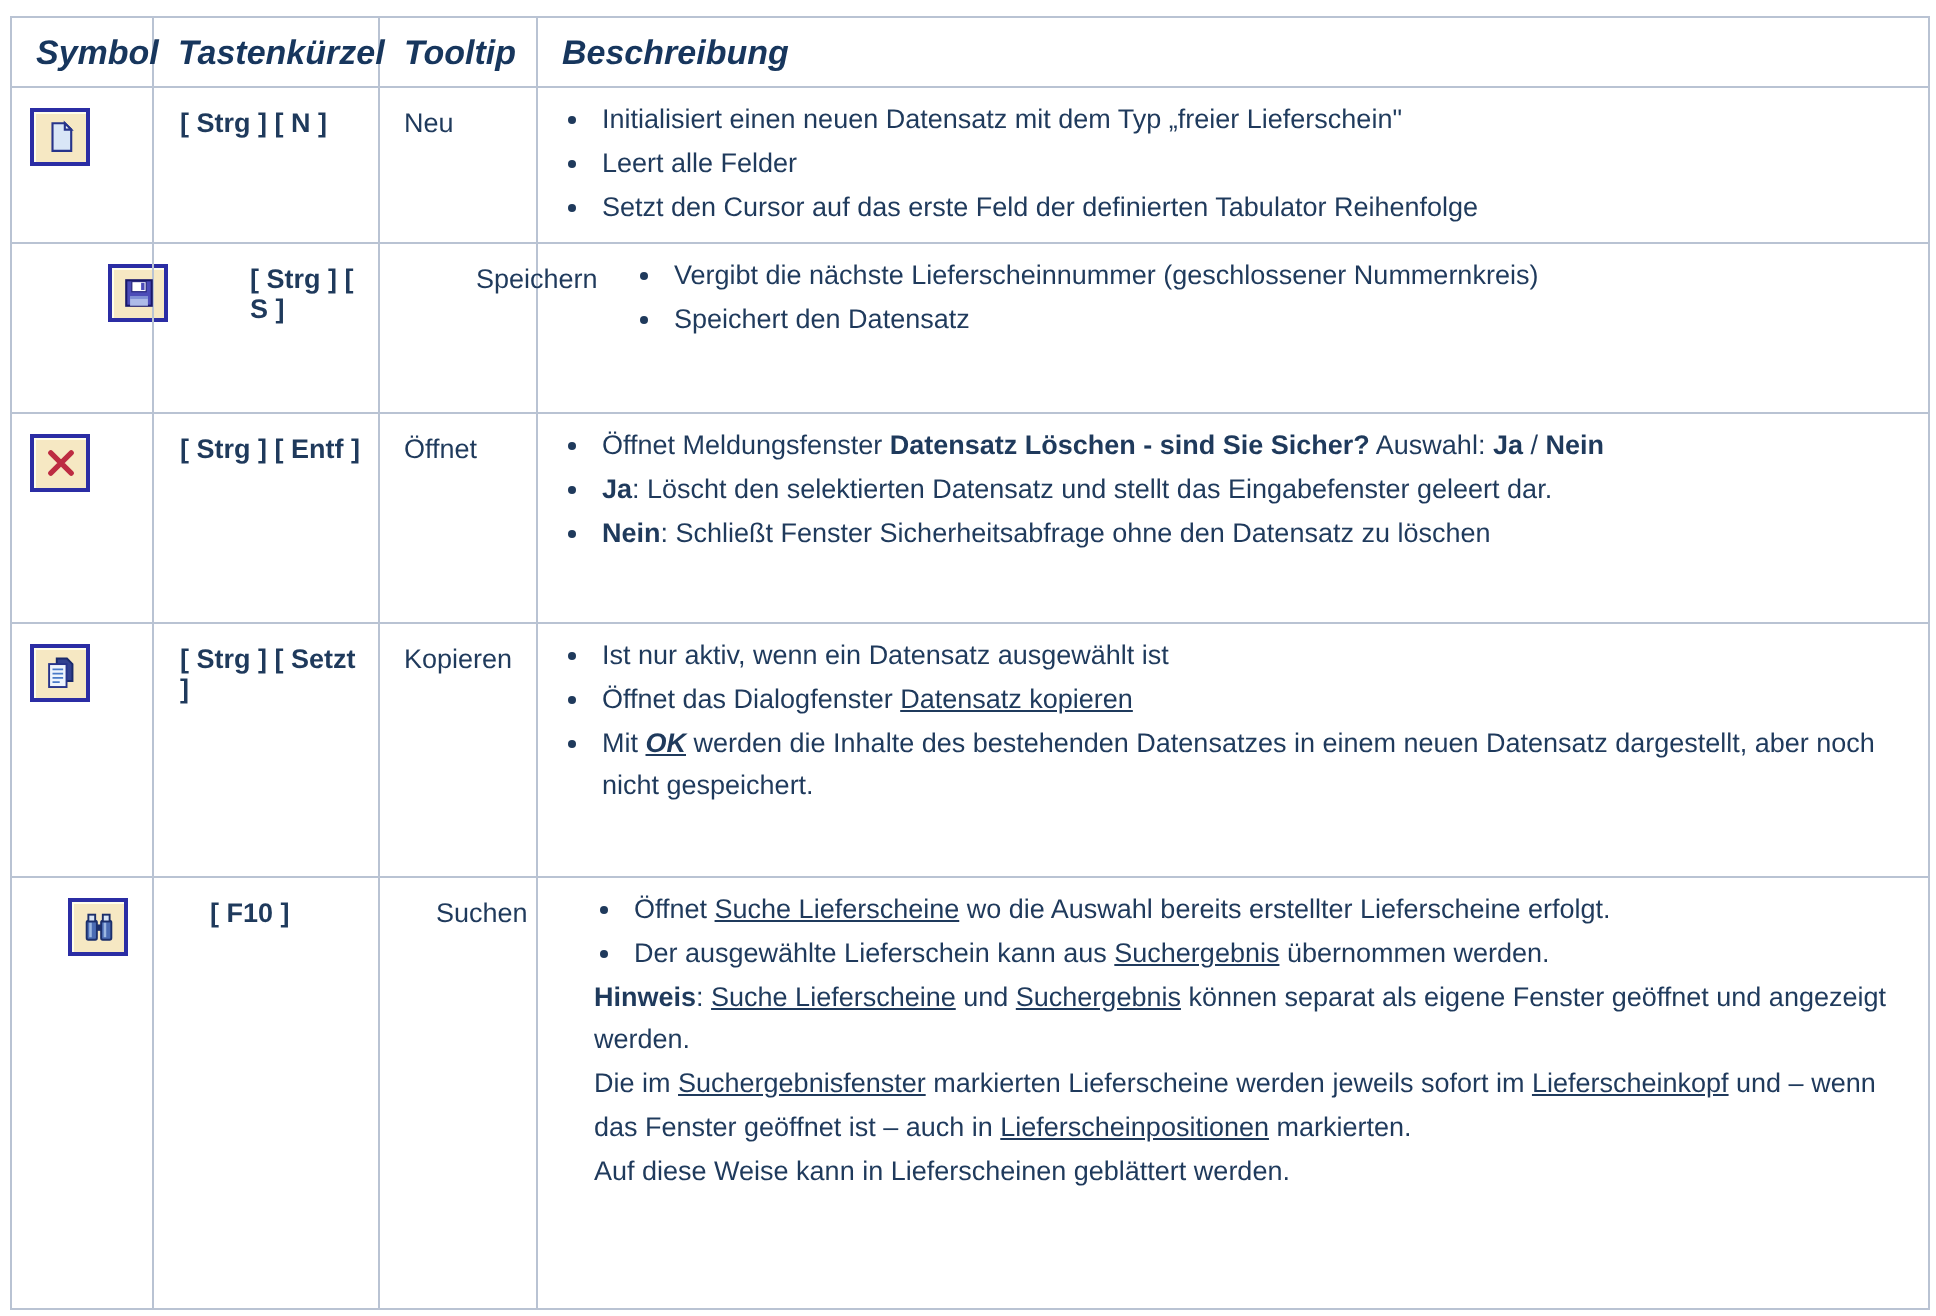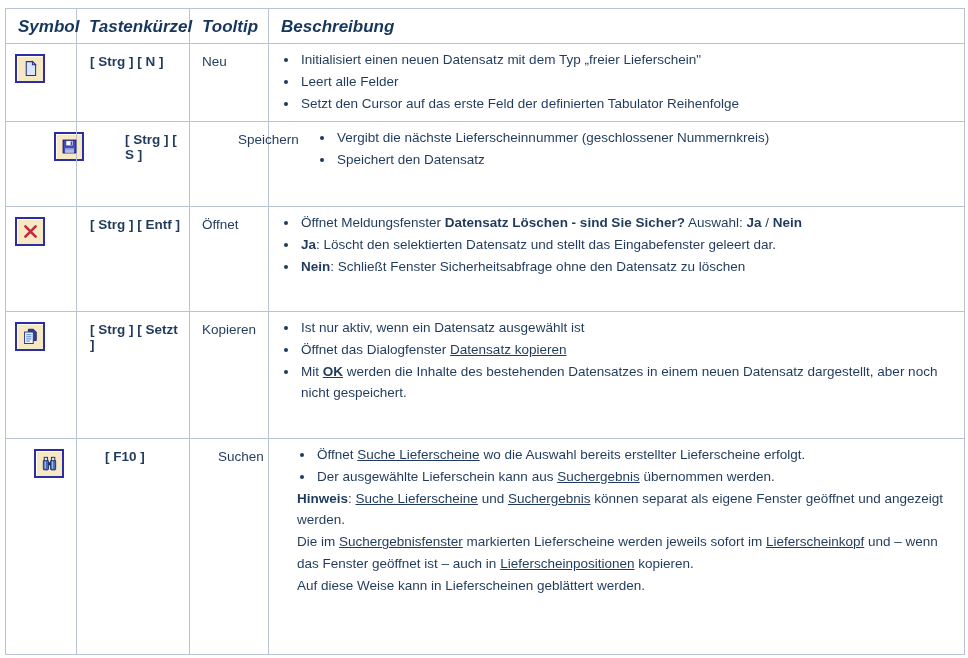--- a/index.html
+++ b/index.html
@@ -61,21 +61,21 @@
   ul.bullets li{
     margin:0;
     padding-left:2px;
     line-height:21.8px;
   }
   .note-block{
     line-height:21.8px;
   }
   .seg-b{font-weight:bold;}
   .seg-l{text-decoration:underline;cursor:pointer;text-align:right;}
-  .seg-biu{font-weight:bold;text-decoration:underline;cursor:pointer;}
+  .seg-biu{font-weight:bold;font-style:italic;text-decoration:underline;cursor:pointer;}
 </style>
 </head>
 <body>
 
 <div class="table-wrap">
   <table>
     <colgroup>
       <col style="width:71px">
       <col style="width:113px">
       <col style="width:79px">
@@ -194,20 +194,20 @@
           </td>
           <td class="shortcut-cell">[ F10 ]</td>
           <td class="tooltip-cell">Suchen</td>
           <td class="desc-cell">
             <ul class="bullets">
               <li><span>Öffnet </span><span class="seg-l">Suche Lieferscheine</span><span> wo die Auswahl bereits erstellter Lieferscheine erfolgt.</span></li>
               <li><span>Der ausgewählte Lieferschein kann aus </span><span class="seg-l">Suchergebnis</span><span> übernommen werden.</span></li>
             </ul>
             <div class="note-block">
               <div><span class="seg-b">Hinweis</span><span>: </span><span class="seg-l">Suche Lieferscheine</span><span> und </span><span class="seg-l">Suchergebnis</span><span> können separat als eigene Fenster geöffnet und angezeigt werden.</span></div>
-              <div><span>Die im </span><span class="seg-l">Suchergebnisfenster</span><span> markierten Lieferscheine werden jeweils sofort im </span><span class="seg-l">Lieferscheinkopf</span><span> und – wenn das Fenster geöffnet ist – auch in </span><span class="seg-l">Lieferscheinpositionen</span><span> kopieren.</span></div>
+              <div><span>Die im </span><span class="seg-l">Suchergebnisfenster</span><span> markierten Lieferscheine werden jeweils sofort im </span><span class="seg-l">Lieferscheinkopf</span><span> und – wenn das Fenster geöffnet ist – auch in </span><span class="seg-l">Lieferscheinpositionen</span><span> markierten.</span></div>
               <div><span>Auf diese Weise kann in Lieferscheinen geblättert werden.</span></div>
             </div>
           </td>
         </tr>
       </tbody>
   </table>
 </div>
 
 </body></html>

